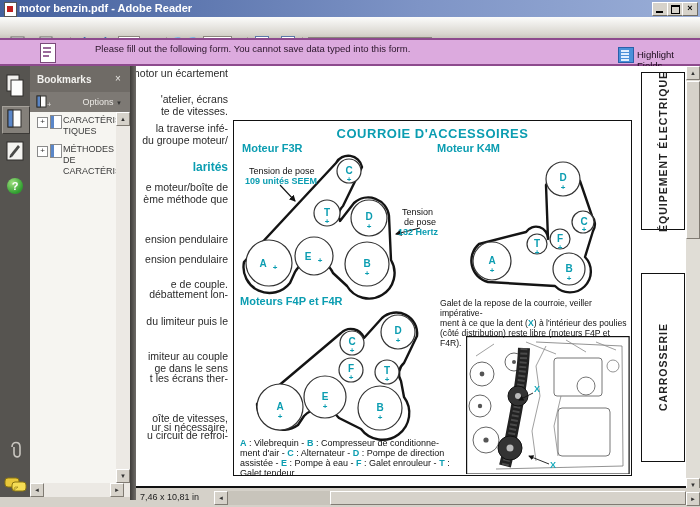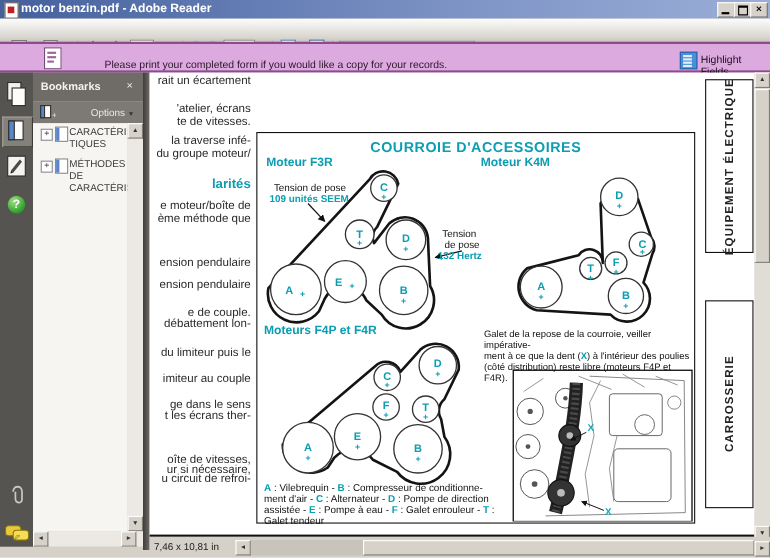--- a/index.html
+++ b/index.html
@@ -126,21 +126,21 @@
     <input class="abs" id="find-input" placeholder="Find" style="">
     <span class="abs caret" style="left:432px;top:24px;">▼</span>
   </div>
 
   <div class="abs" id="notifbar">
     <span class="abs docicon" style="left:40px;top:3px;">
         <i style="top:3px;"></i>
         <i style="top:7px;"></i>
         <i style="top:11px;width:6px;"></i>
       </span>
-    <span class="abs notif-text" style="left:95px;top:13.5px;">Please print your completed form if you would like a copy for your records.</span>
+    <span class="abs notif-text" style="left:95px;top:3px;">Please fill out the following form. You cannot save data typed into this form.</span>
   </div>
   <span class="abs" id="hl-icon">
       <i style="top:2px;"></i>
       <i style="top:5px;"></i>
       <i style="top:8px;"></i>
       <i style="top:11px;"></i>
     </span>
   <span class="abs" id="hl-label">Highlight Fields</span>
 
   <div class="abs" id="strip">
@@ -207,34 +207,34 @@
   <div class="abs hsb" style="left:30px;top:483px;width:100px;height:14px;"></div>
   <span class="abs sb-btn" style="left:30px;top:483px;width:14px;height:14px;font-size:6px;line-height:12px;">◄</span>
   <span class="abs sb-btn" style="left:110px;top:483px;width:14px;height:14px;font-size:6px;line-height:12px;">►</span>
   <div class="abs" style="left:0px;top:497px;width:136px;height:10px;background:#d5d1c9;"></div>
 
   <div class="abs" id="divider"></div>
 
   <div class="abs" id="doc"></div>
 
   <div class="abs" id="left-col">
-      <div class="lc-line" style="top: 1px;">rait un écartement</div>
+      <div class="lc-line" style="top: 1px;">motor un écartement</div>
       <div class="lc-line" style="top: 27px;">'atelier, écrans</div>
       <div class="lc-line" style="top: 39px;">te de vitesses.</div>
       <div class="lc-line" style="top: 56px;">la traverse infé-</div>
       <div class="lc-line" style="top: 68px;">du groupe moteur/</div>
       <div class="lc-line lc-head" style="top: 94px;">larités</div>
       <div class="lc-line" style="top: 115px;">e moteur/boîte de</div>
       <div class="lc-line" style="top: 127px;">ème méthode que</div>
       <div class="lc-line" style="top: 167px;">ension pendulaire</div>
       <div class="lc-line" style="top: 187px;">ension pendulaire</div>
       <div class="lc-line" style="top: 212px;">e de couple.</div>
       <div class="lc-line" style="top: 222px;">débattement lon-</div>
       <div class="lc-line" style="top: 249px;">du limiteur puis le</div>
-      <div class="lc-line" style="top: 272px; padding-left: 20px;">imiteur au couple</div>
+      <div class="lc-line" style="top: 284px; padding-left: 20px;">imiteur au couple</div>
       <div class="lc-line" style="top: 296px;">ge dans le sens</div>
       <div class="lc-line" style="top: 306px;">t les écrans ther-</div>
       <div class="lc-line" style="top: 346px;">oîte de vitesses,</div>
       <div class="lc-line" style="top: 355px;">ur si nécessaire,</div>
       <div class="lc-line" style="top: 363px;">u circuit de refroi-</div>
     </div>
 
 
   <div class="abs figbox" style="left:233px;top:120px;width:399px;height:356px;">
     <svg width="396" height="353" style="position:absolute;left:0;top:0;">

